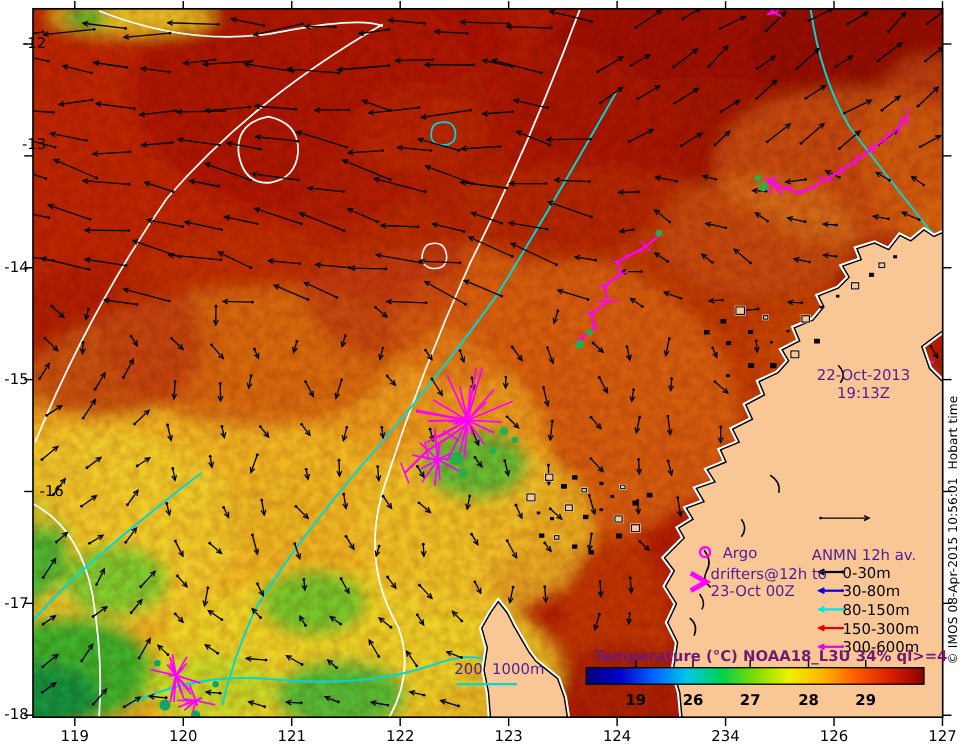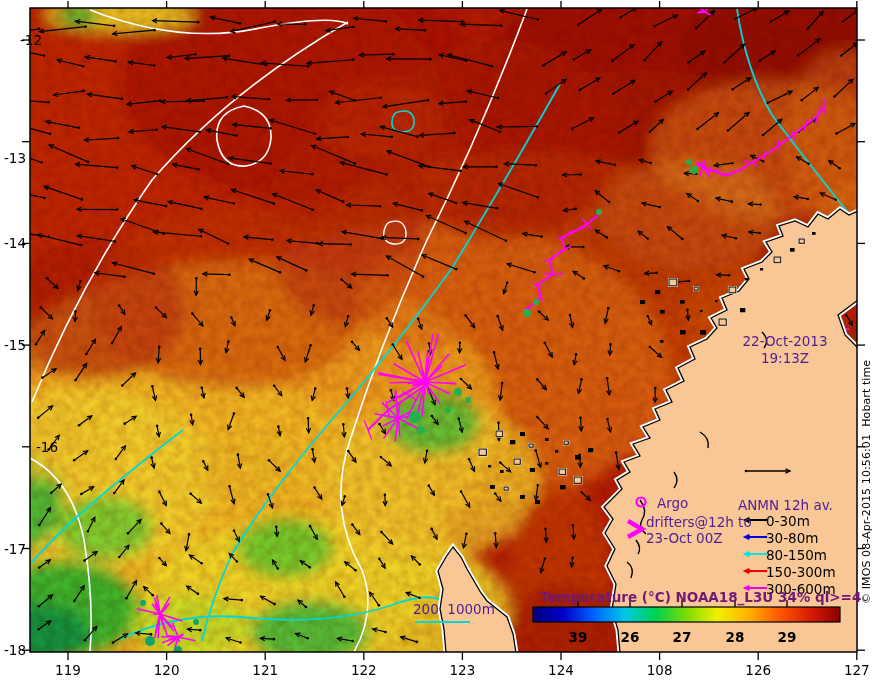--- a/index.html
+++ b/index.html
@@ -1365,41 +1365,41 @@
 <div class="leglab" style="left:766px;top:513px;">0-30m</div>
 <div class="leglab" style="left:766px;top:530px;">30-80m</div>
 <div class="leglab" style="left:766px;top:547px;">80-150m</div>
 <div class="leglab" style="left:766px;top:564px;">150-300m</div>
 <div class="leglab" style="left:766px;top:581px;">300-600m</div>
 
 <div class="t" style="left:413px;top:601px;">200  1000m</div>
 
 <div id="cb-title" class="t" style="left:540px;top:589px;width:320px;">Temperature (°C) NOAA18_L3U 34% ql&gt;=4</div>
 <div id="cb-labels">
-      <div class="cb-num" style="left: 578px; top: 629px;">39</div>
+      <div class="cb-num" style="left: 578px; top: 629px;">19</div>
       <div class="cb-num" style="left: 630px; top: 629px;">26</div>
       <div class="cb-num" style="left: 682px; top: 629px;">27</div>
       <div class="cb-num" style="left: 735px; top: 629px;">28</div>
       <div class="cb-num" style="left: 787px; top: 629px;">29</div>
     </div>
 
 <div id="credit">© IMOS 08-Apr-2015 10:56:01  Hobart time</div>
 
 <div id="axis-labels">
       <div class="xlab" style="left: 68px; top: 662px;">119</div>
       <div class="xlab" style="left: 166.6px; top: 662px;">120</div>
       <div class="xlab" style="left: 265.2px; top: 662px;">121</div>
       <div class="xlab" style="left: 363.8px; top: 662px;">122</div>
       <div class="xlab" style="left: 462.4px; top: 662px;">123</div>
       <div class="xlab" style="left: 561px; top: 662px;">124</div>
-      <div class="xlab" style="left: 659.6px; top: 662px;">108</div>
+      <div class="xlab" style="left: 659.6px; top: 662px;">234</div>
       <div class="xlab" style="left: 758.2px; top: 662px;">126</div>
       <div class="xlab" style="left: 856.8px; top: 662px;">127</div>
       <div class="ylab" style="left: 16px; top: 40px;">-12</div>
-      <div class="ylab" style="left: 0px; top: 158px;">-13</div>
+      <div class="ylab" style="left: 0px; top: 131px; padding-left: 16px;">-13</div>
       <div class="ylab" style="left: 0px; top: 243.4px;">-14</div>
       <div class="ylab" style="left: 0px; top: 345.1px;">-15</div>
       <div class="ylab" style="left: 0px; top: 446.8px; padding-left: 32px;">-16</div>
       <div class="ylab" style="left: 0px; top: 548.5px;">-17</div>
       <div class="ylab" style="left: 0px; top: 650.2px;">-18</div>
     </div>
 
 </div>
 
 </body></html>

